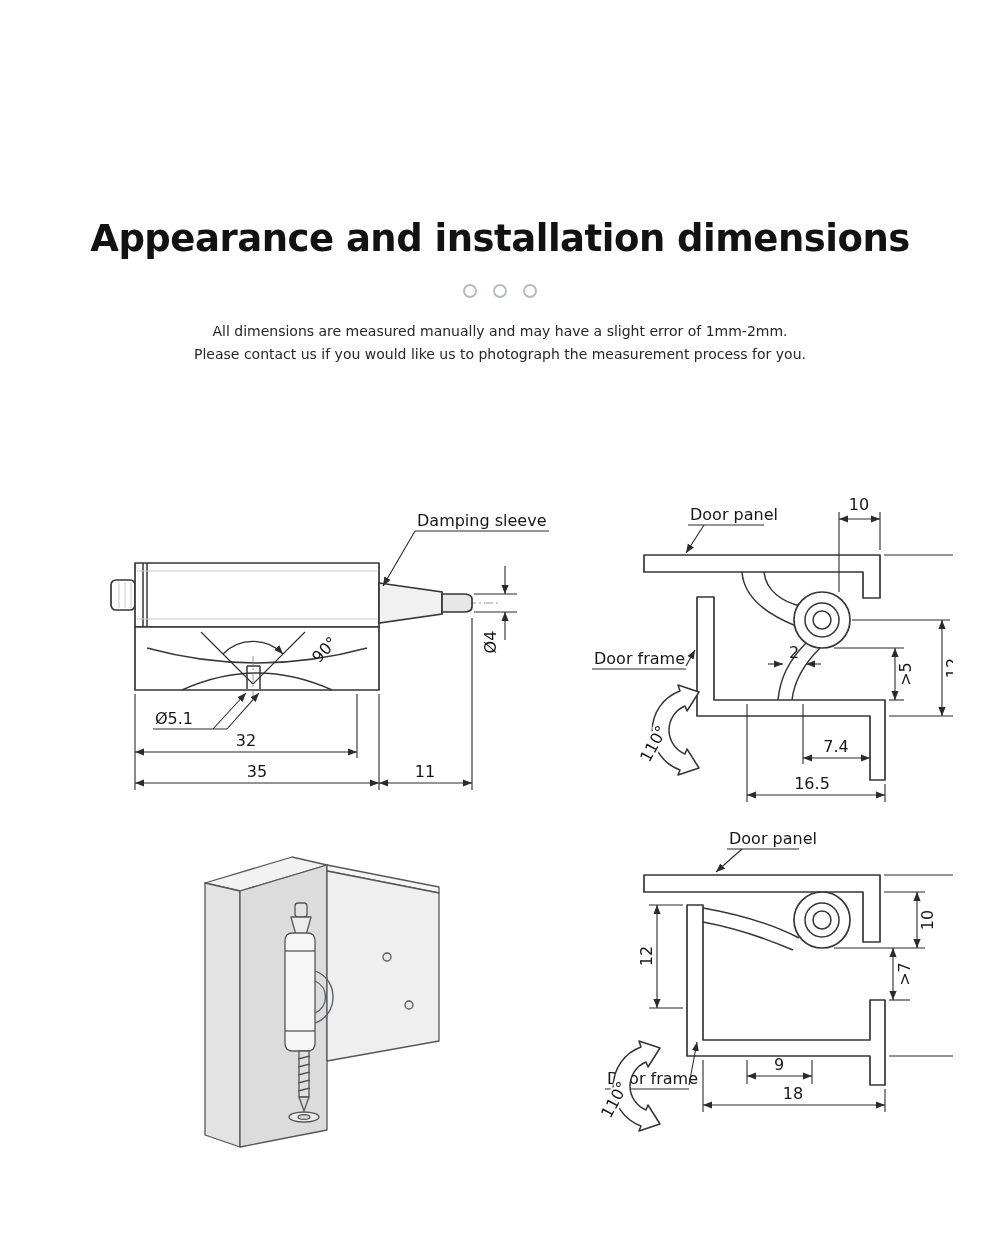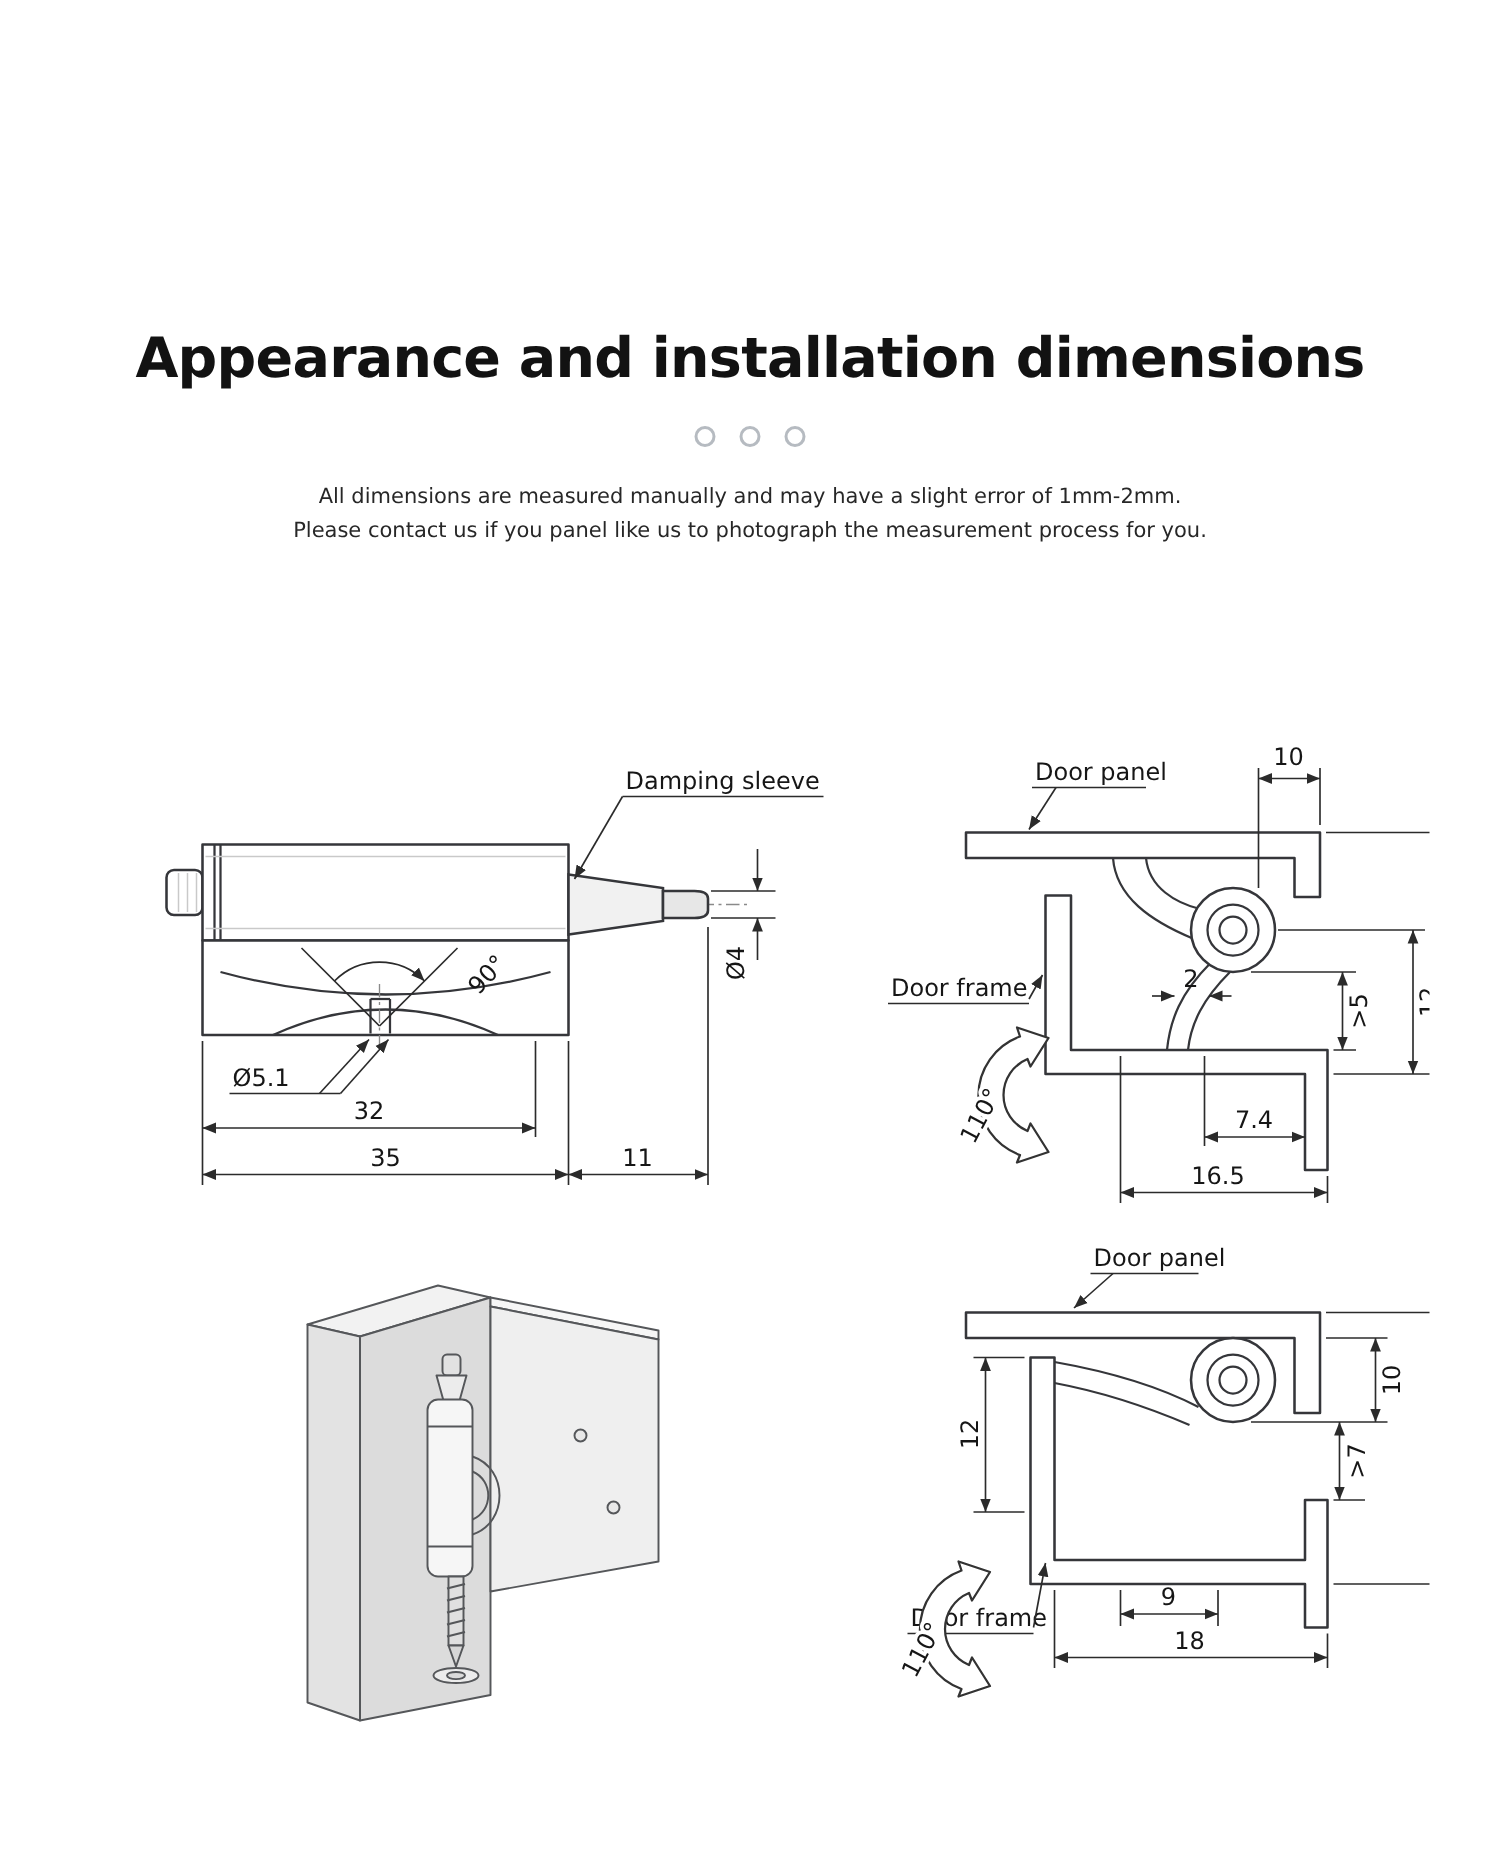--- a/index.html
+++ b/index.html
@@ -43,21 +43,21 @@
   <h1 class="title">Appearance and installation dimensions</h1>
 
   <div class="dots">
     <span class="dot"></span>
     <span class="dot"></span>
     <span class="dot"></span>
   </div>
 
   <div class="notes">
     <div>All dimensions are measured manually and may have a slight error of 1mm-2mm.</div>
-    <div>Please contact us if you panel like us to photograph the measurement process for you.</div>
+    <div>Please contact us if you would like us to photograph the measurement process for you.</div>
   </div>
 
   <svg class="drawing" style="left:50px;top:498px" width="480" height="312" viewBox="0 0 480 312">
     <g>
       <line x1="268" y1="105" x2="402" y2="105" class="cl"></line>
       <rect x="14" y="82" width="24" height="30" rx="5" class="obj"></rect>
       <line x1="22" y1="84" x2="22" y2="110" class="thin"></line>
       <line x1="28" y1="84" x2="28" y2="110" class="thin"></line>
       <line x1="34" y1="84" x2="34" y2="110" class="thin"></line>
       <rect x="38" y="65" width="244" height="64" class="obj"></rect>

